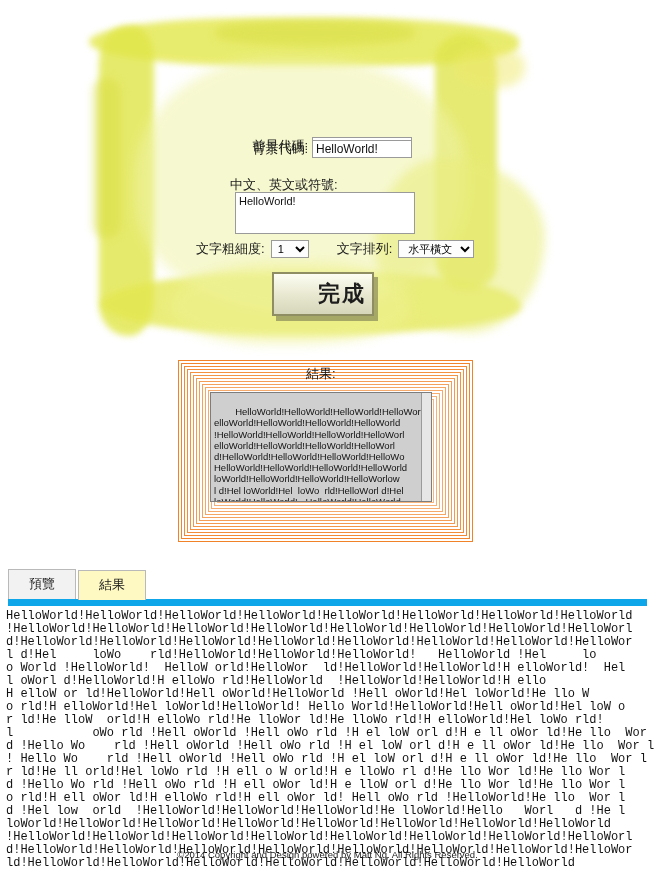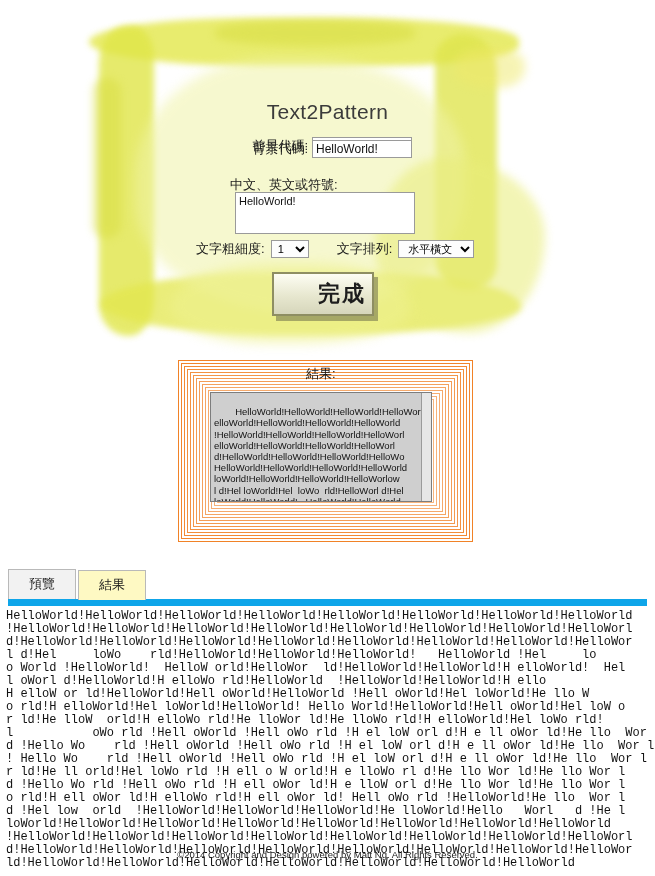--- a/index.html
+++ b/index.html
@@ -269,21 +269,20 @@
     <div class="wash w3"></div>
     <div class="wash w4"></div>
     <div class="wash w5"></div>
     <div class="wash w6"></div>
     <div class="wash w7"></div>
     <div class="wash w8"></div>
     <div class="wash w9"></div>
     <div class="wash w10"></div>
   </div>
 
-  <div class="title">Text2Pattern</div>
 
   <div class="form-row" id="row-fg">
     <span class="form-label">前景代碼:</span>
     <input class="text-input" type="text" id="fg-input" value="" style="">
   </div>
 
   <div class="form-row" id="row-bg">
     <span class="form-label">背景代碼:</span>
     <input class="text-input" type="text" id="bg-input" value="HelloWorld!" style="">
   </div>

